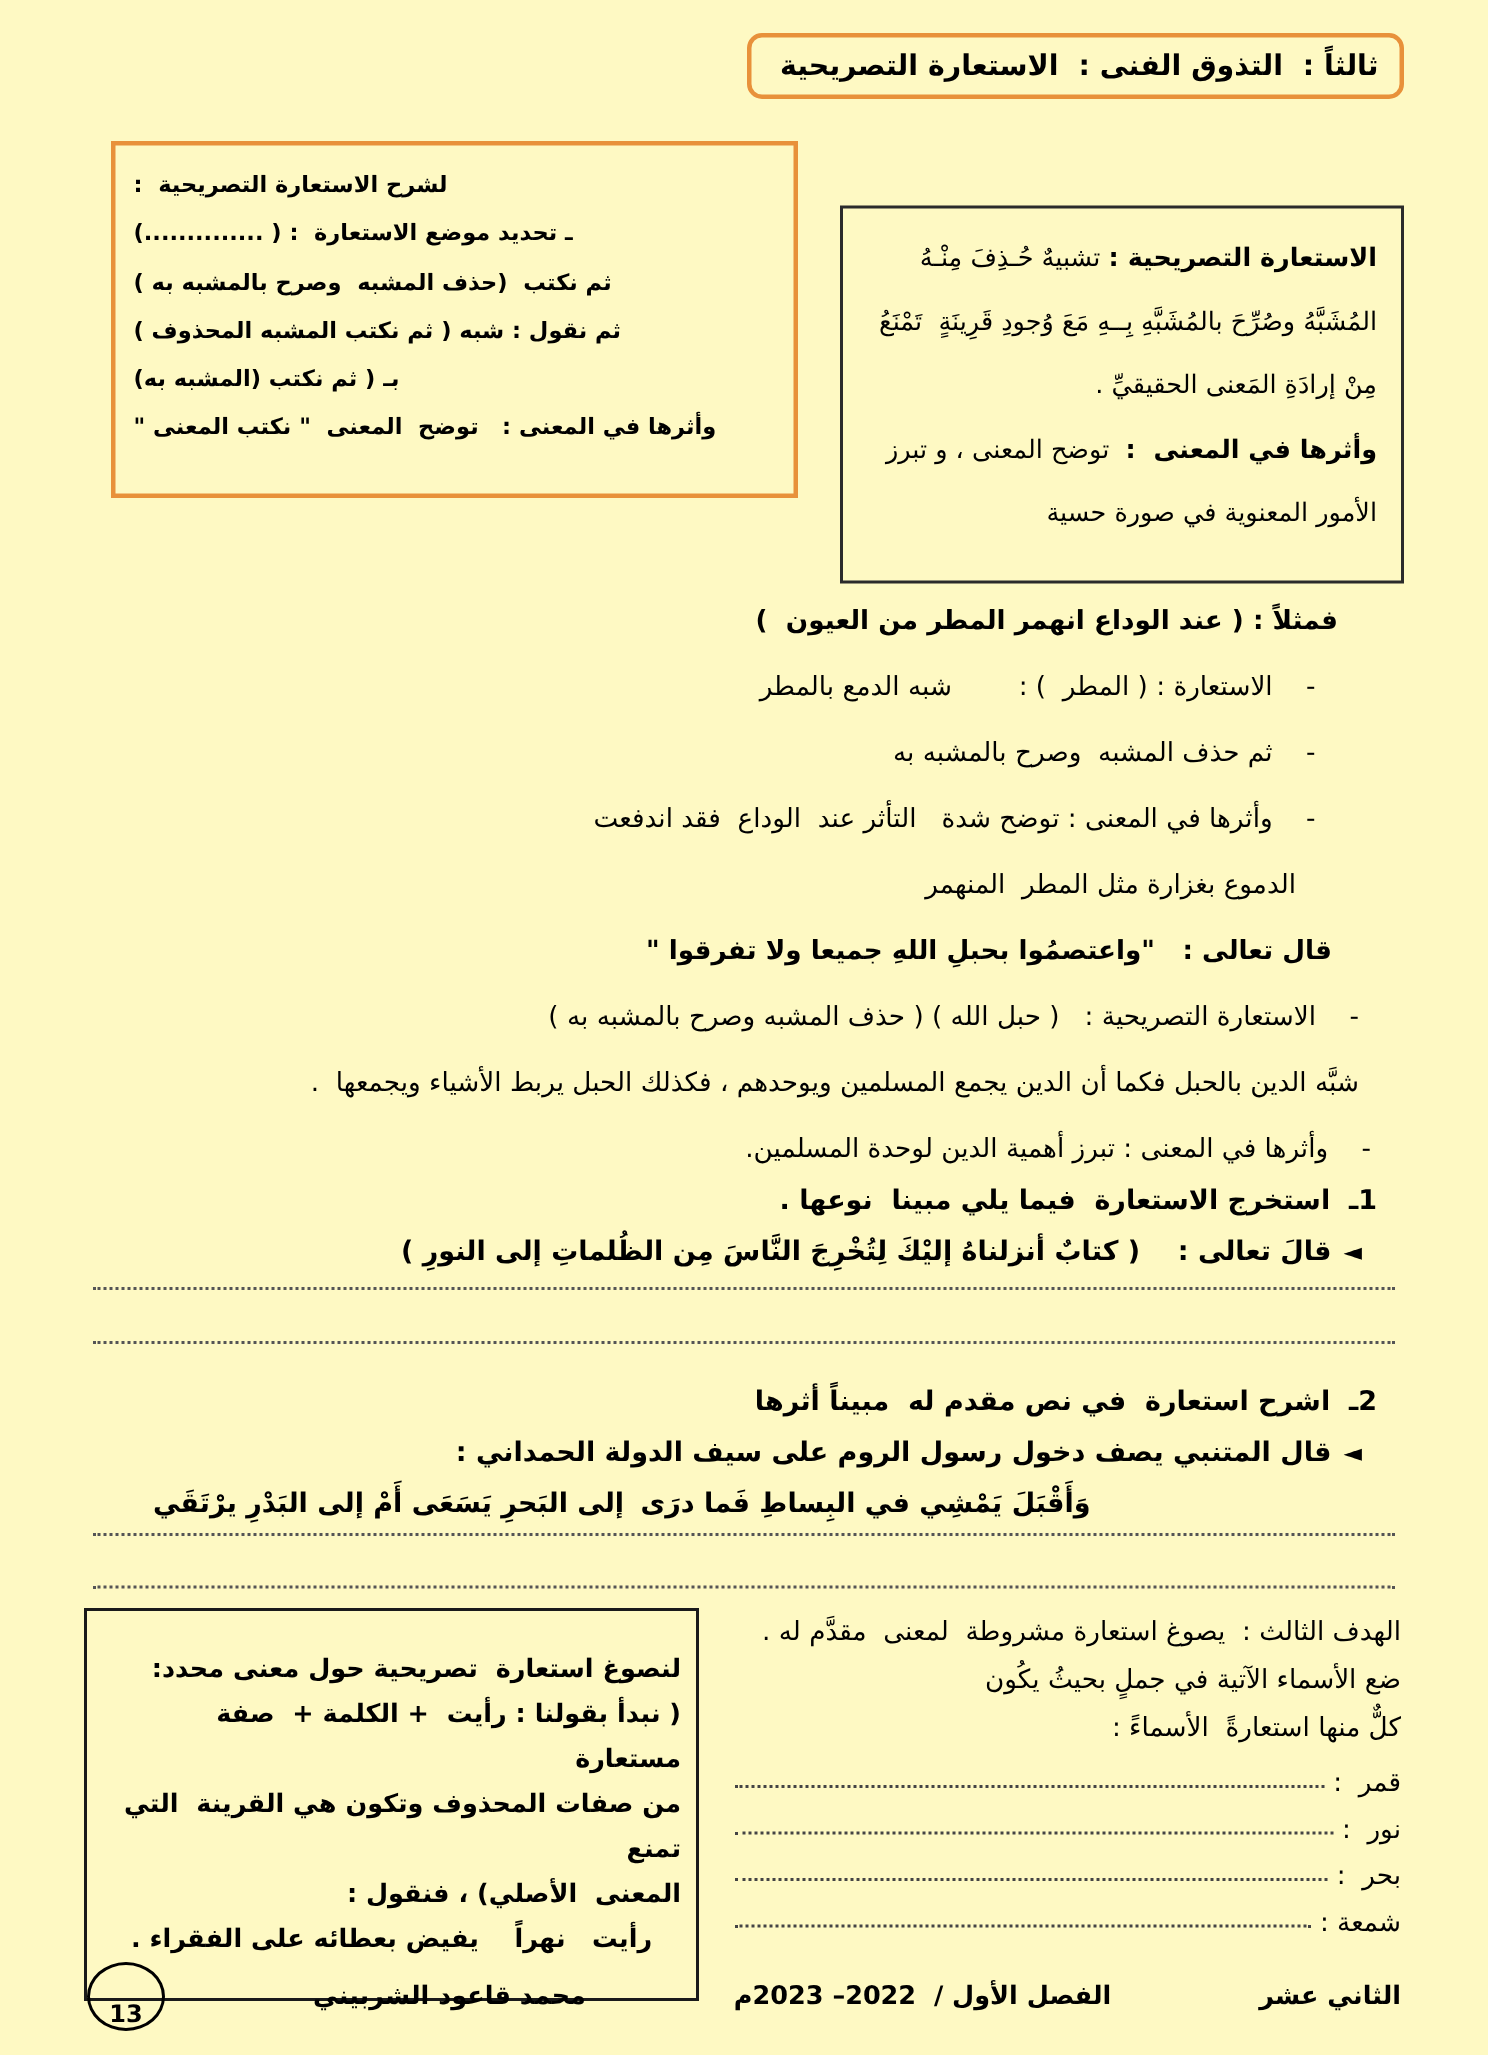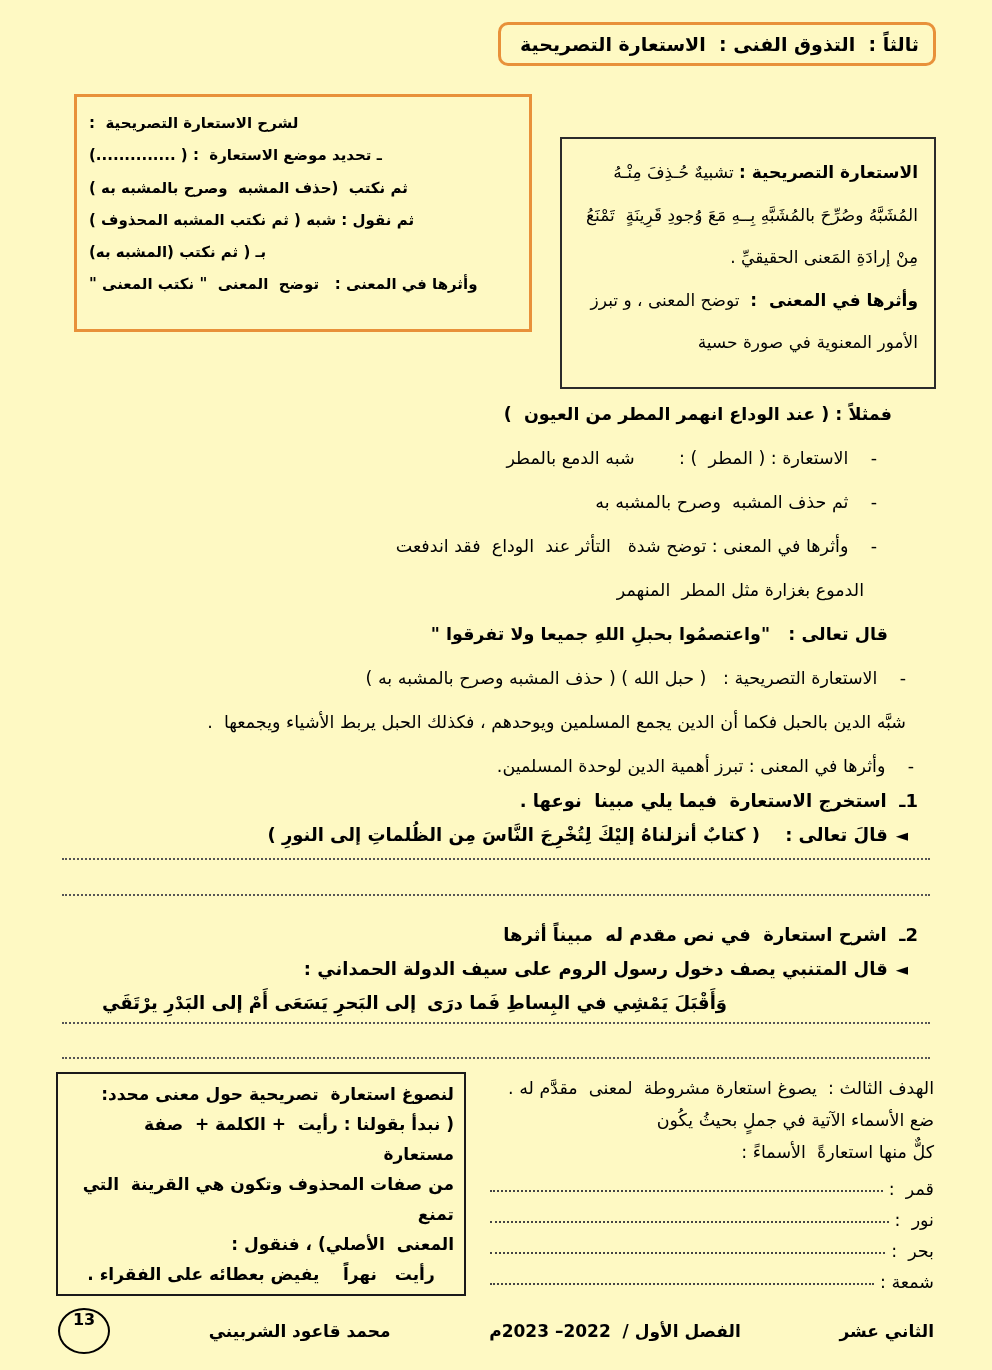--- a/index.html
+++ b/index.html
@@ -56,33 +56,33 @@
     border-bottom:2px dotted #555;
   }
 
   .goal-block { top:1072px; right:58px; width:454px; font-size:17.5px; font-weight:normal; text-align:right; }
   .gline { line-height:32px; white-space:pre-wrap; }
   .goal-item { display:flex; align-items:flex-end; height:31px; }
   .goal-item .leader { flex:1; border-bottom:2px dotted #444; margin:0 6px 7px 10px; }
 
   .craft-box {
     top:1072px; left:56px; width:410px; min-height:194px;
-    border:2px solid #1a1a1a; padding:5px 10px;
+    border:2px solid #1a1a1a; padding:24px 10px;
     font-size:17px; line-height:30px; font-weight:bold; text-align:right;
   }
   .craft-box .center { text-align:center; }
 
   .footer {
     top:1306px; left:58px; right:58px; height:50px;
     display:flex; align-items:center; justify-content:space-between;
     font-size:17px; font-weight:bold;
   }
   .page-circle {
     width:52px; height:46px; border:2px solid #000; border-radius:50%;
-    display:flex; align-items:flex-start; justify-content:center; font-size:16px;
+    display:flex; align-items:flex-end; justify-content:center; font-size:16px;
   }
 </style>
 </head>
 <body>
 
 <div class="page">
 
   <div class="title-box abs">
     <span class="b pre">ثالثاً :  التذوق الفنى :  الاستعارة التصريحية</span>
   </div>

